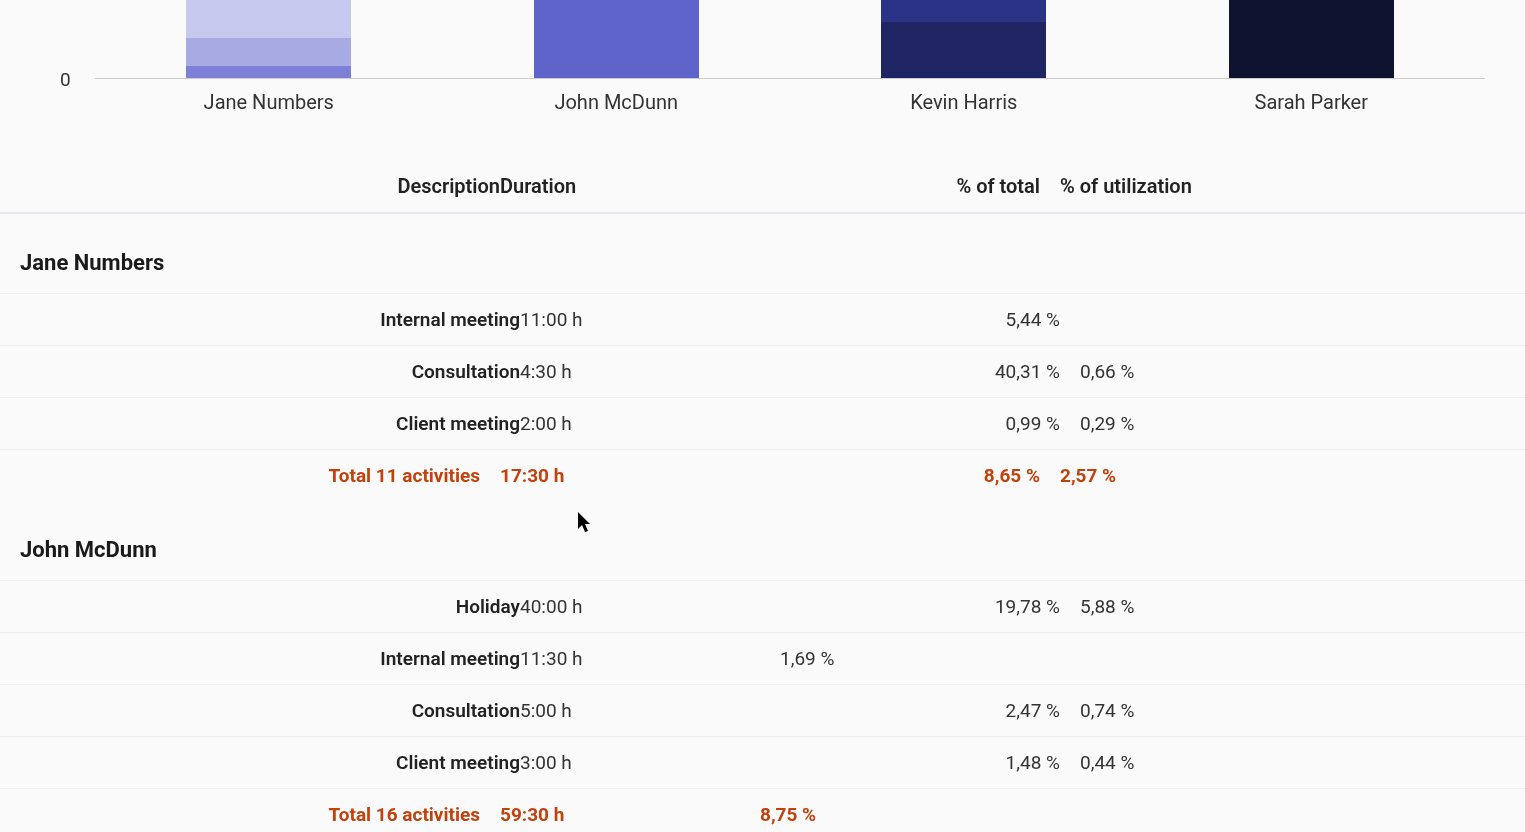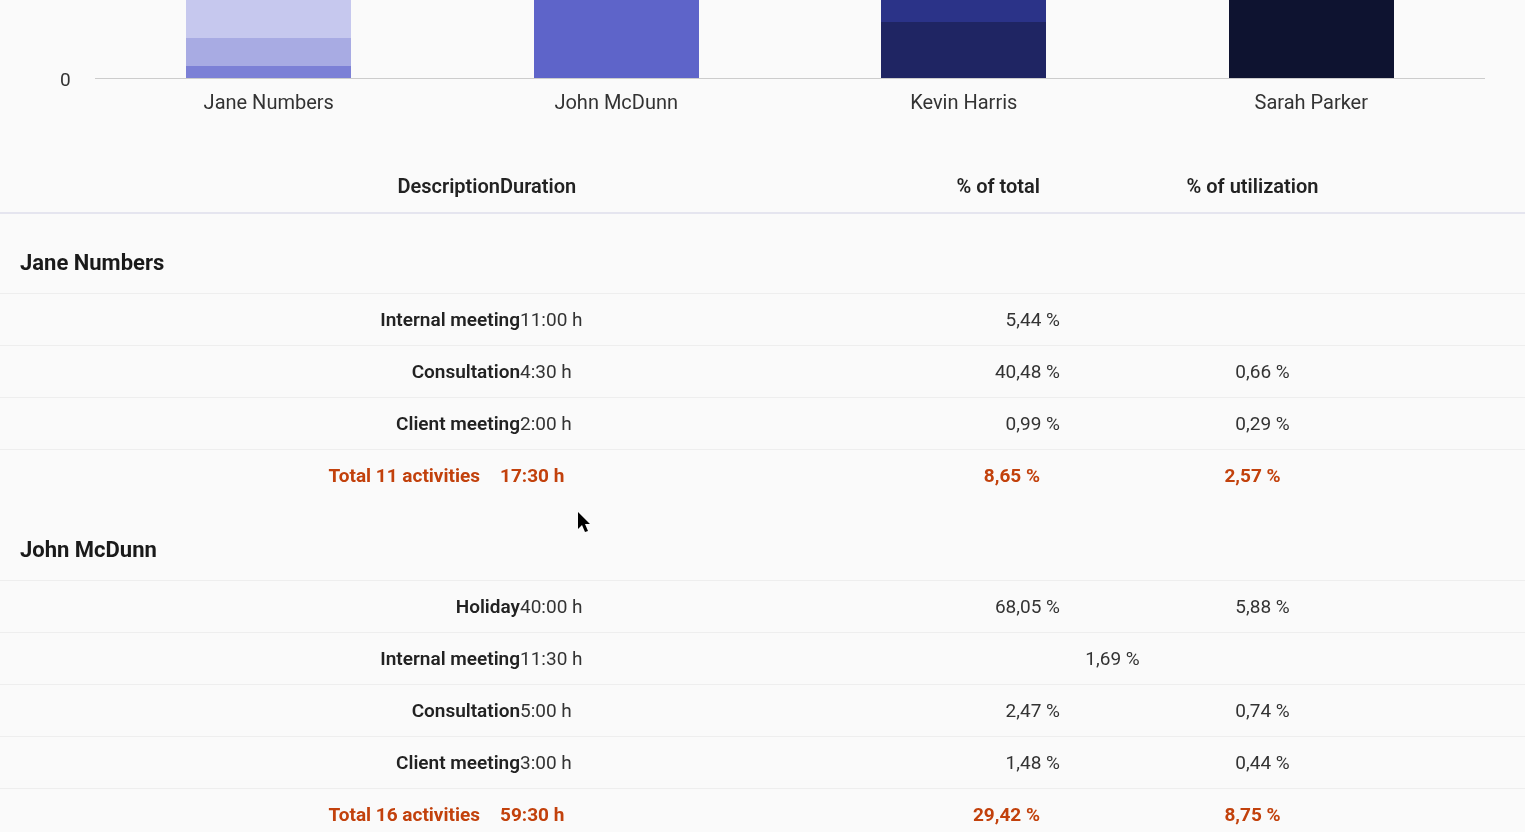--- a/index.html
+++ b/index.html
@@ -80,21 +80,21 @@
       display: flex;
       padding: 14px 20px 14px 20px;
       border-bottom: 2px solid #e5e5ef;
       font-size: 20px;
       font-weight: 600;
       color: #222;
     }
     .col-desc { flex: 0 0 480px; text-align: right; }
     .col-dur { flex: 0 0 260px; padding-right: 20px; }
     .col-pct { flex: 0 0 300px; text-align: right; padding-right: 20px; }
-    .col-util { flex: 1; text-align: center; padding-right: 60px; }
+    .col-util { flex: 1; text-align: left; padding-right: 60px; }
 
     .tbody {
       padding: 0;
     }
     .group-name {
       font-size: 22px;
       font-weight: 700;
       padding: 36px 20px 18px 20px;
       border-bottom: 1px solid #eee;
     }
@@ -178,40 +178,40 @@
   <div class="tbody" id="tbody">
       <div class="group-name">Jane Numbers</div>
       <div class="row">
         <div class="col-desc">Internal meeting</div>
         <div class="col-dur">11:00 h</div>
         <div class="col-pct">5,44 %</div>
       </div>
       <div class="row">
         <div class="col-desc">Consultation</div>
         <div class="col-dur">4:30 h</div>
-        <div class="col-pct">40,48 %</div>
+        <div class="col-pct">40,31 %</div>
         <div class="col-util">0,66 %</div>
       </div>
       <div class="row">
         <div class="col-desc">Client meeting</div>
         <div class="col-dur">2:00 h</div>
         <div class="col-pct">0,99 %</div>
         <div class="col-util">0,29 %</div>
       </div>
       <div class="total-row">
         <div class="col-desc">Total 11 activities</div>
         <div class="col-dur">17:30 h</div>
         <div class="col-pct">8,65 %</div>
         <div class="col-util">2,57 %</div>
       </div>
       <div class="group-name">John McDunn</div>
       <div class="row">
         <div class="col-desc">Holiday</div>
         <div class="col-dur">40:00 h</div>
-        <div class="col-pct">68,05 %</div>
+        <div class="col-pct">19,78 %</div>
         <div class="col-util">5,88 %</div>
       </div>
       <div class="row">
         <div class="col-desc">Internal meeting</div>
         <div class="col-dur">11:30 h</div>
         <div class="col-util">1,69 %</div>
       </div>
       <div class="row">
         <div class="col-desc">Consultation</div>
         <div class="col-dur">5:00 h</div>
@@ -220,21 +220,20 @@
       </div>
       <div class="row">
         <div class="col-desc">Client meeting</div>
         <div class="col-dur">3:00 h</div>
         <div class="col-pct">1,48 %</div>
         <div class="col-util">0,44 %</div>
       </div>
       <div class="total-row">
         <div class="col-desc">Total 16 activities</div>
         <div class="col-dur">59:30 h</div>
-        <div class="col-pct">29,42 %</div>
         <div class="col-util">8,75 %</div>
       </div>
     </div>
 </div>
 
 <div class="cursor">
   <svg width="16" height="22" viewBox="0 0 16 22">
     <path d="M0 0 L0 17 L4 13 L7 20 L10 19 L7 12 L12 12 Z" fill="#000"></path>
   </svg>
 </div>

